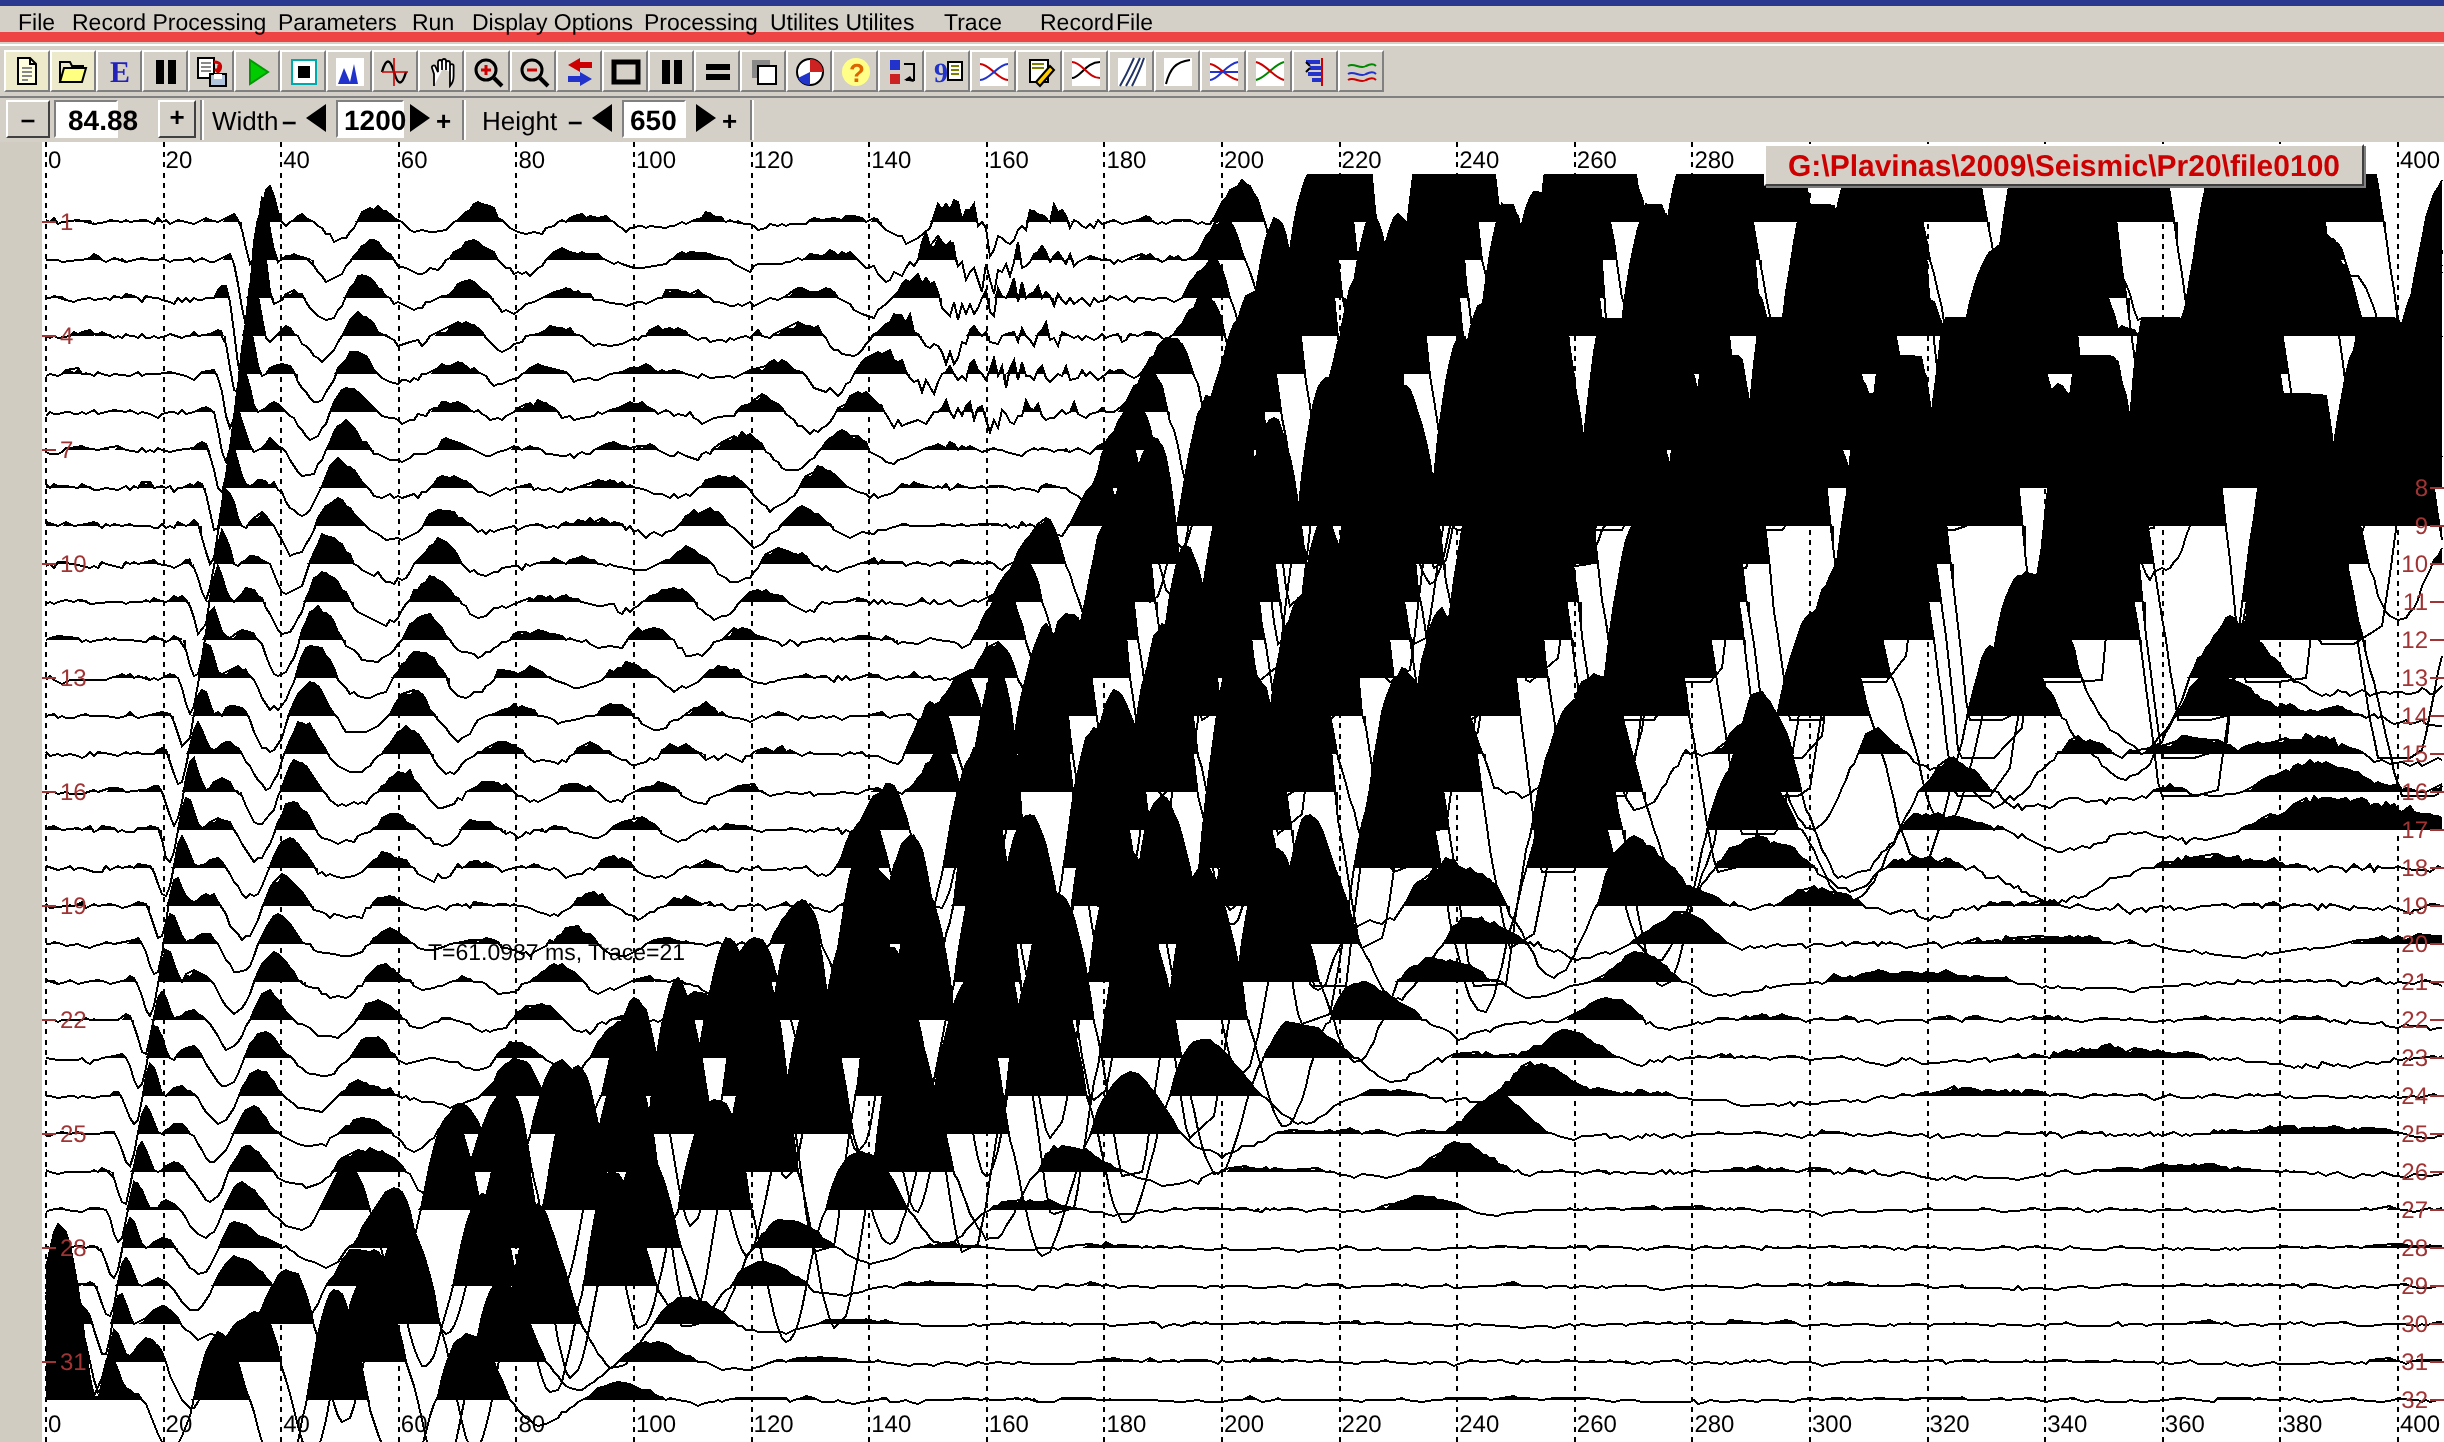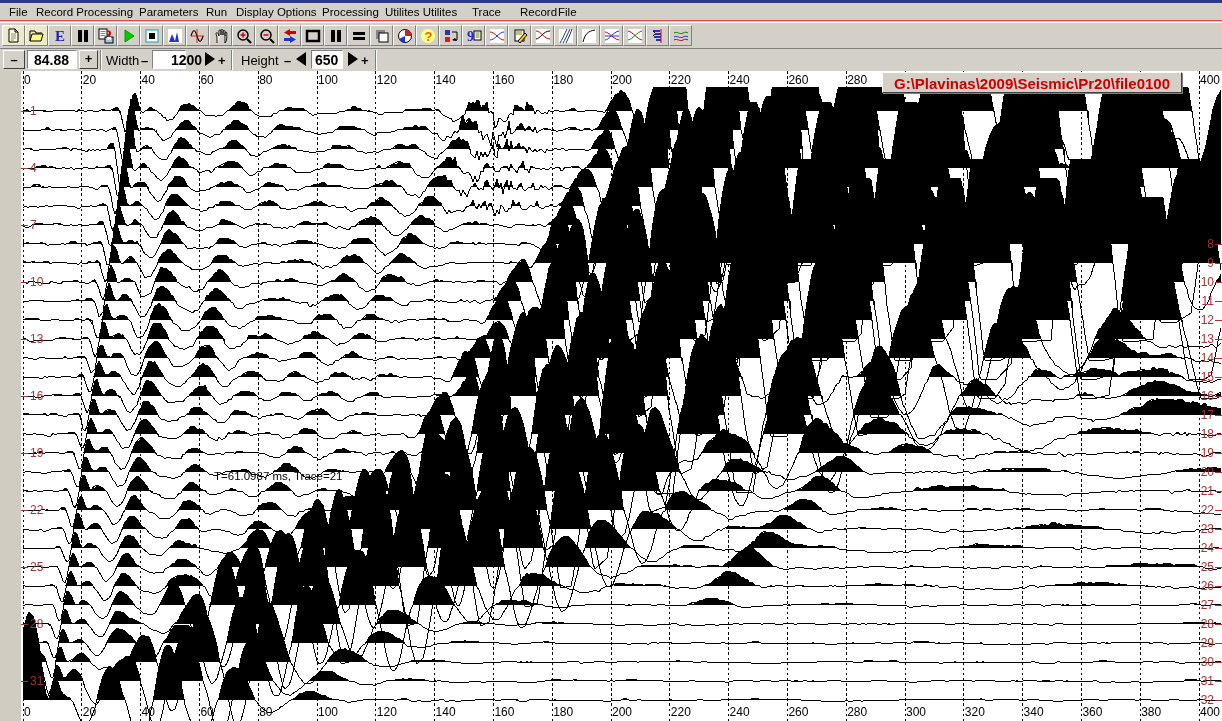--- a/index.html
+++ b/index.html
@@ -1,16 +1,16 @@
 <!DOCTYPE html>
 <html><head><meta charset="utf-8"><style>
 *{margin:0;padding:0;box-sizing:border-box;-webkit-font-smoothing:antialiased}
 body{width:1222px;height:721px;overflow:hidden;font-family:"Liberation Sans",sans-serif;background:#d4d0c8;position:relative}
 .blue{position:absolute;left:0;top:0;width:1222px;height:3px;background:#2a3890}
-.menu{position:absolute;left:0;top:3px;width:1222px;height:18px;background:#d4d0c8;font-size:11.5px;color:#000;border-bottom:1px solid #ef4444}
+.menu{position:absolute;left:0;top:3px;width:1222px;height:18px;background:#d4d0c8;font-size:11.5px;color:#000;border-bottom:5px solid #ef4444}
 .tbar{position:absolute;left:0;top:22px;width:1222px;height:26px;background:#d4d0c8;border-top:1px solid #fff}
 .tbtn{position:absolute;top:2px;width:23px;height:21px;background:#d4d0c8;border:1px solid;border-color:#fff #808080 #808080 #fff;padding:2px 0 0 3px}
 .cbar{position:absolute;left:0;top:48px;width:1222px;height:23px;background:#d4d0c8;border-top:1px solid #808080;font-size:13px}
 .cbtn{position:absolute;top:1px;height:19px;background:#d4d0c8;border:1px solid;border-color:#fff #404040 #404040 #fff;text-align:center;font-weight:bold}
 .cfield{position:absolute;top:1px;height:19px;background:#fff;border:1px solid;border-color:#808080 #fff #fff #808080;font-weight:bold;font-size:14px;padding:1px 0 0 6px}
 .clab{position:absolute;top:4px;color:#000}
 .csep{position:absolute;top:1px;width:2px;height:20px;border-left:1px solid #808080;border-right:1px solid #fff}
 .tri-l{width:0;height:0;border-style:solid;border-width:7px 10px 7px 0;border-color:transparent #000 transparent transparent;position:absolute;top:3px}
 .tri-r{width:0;height:0;border-style:solid;border-width:7px 0 7px 10px;border-color:transparent transparent transparent #000;position:absolute;top:3px}
 .plotbg{position:absolute;left:0;top:71px;width:21px;height:650px;background:#d0ccc2}
@@ -160,27 +160,27 @@
         <path d="M3 3 l2 2 M5 6 l-2 2" stroke="#000"></path>
       </svg></div>
     <div class="tbtn" style="left:669px;"><svg width="16" height="16" viewBox="0 0 16 16">
         <path d="M1 5 C4 3,7 7,10 5 C12 4,14 4,15 5" fill="none" stroke="#008800"></path>
         <path d="M1 9 C4 7,7 11,10 9 C12 8,14 8,15 9" fill="none" stroke="#2233cc"></path>
         <path d="M1 12 C4 10,7 14,10 12 C12 11,14 11,15 12" fill="none" stroke="#cc0000"></path>
       </svg></div>
   </div>
 <div class="cbar">
  <div class="cbtn" style="left:3px;width:22px"><span style="position:relative;top:1px">–</span></div>
- <div class="cfield" style="left:27px;width:50px">84.88</div>
+ <div class="cfield" style="left:27px;width:32px">84.88</div>
  <div class="cbtn" style="left:79px;width:19px">+</div>
  <div class="csep" style="left:100px"></div>
  <div class="clab" style="left:106px">Width</div>
  <div class="clab" style="left:141px;font-weight:bold">–</div>
  <div class="tri-l" style="left:153px"></div>
- <div class="cfield" style="left:152px;width:34px;padding-left:18px">1200</div>
+ <div class="cfield" style="left:168px;width:34px;padding-left:3px">1200</div>
  <div class="tri-r" style="left:205px"></div>
  <div class="clab" style="left:218px;font-weight:bold">+</div>
  <div class="csep" style="left:231px"></div>
  <div class="clab" style="left:241px">Height</div>
  <div class="clab" style="left:284px;font-weight:bold">–</div>
  <div class="tri-l" style="left:296px"></div>
  <div class="cfield" style="left:311px;width:32px;padding-left:3px">650</div>
  <div class="tri-r" style="left:348px"></div>
  <div class="clab" style="left:361px;font-weight:bold">+</div>
  <div class="csep" style="left:375px"></div>

